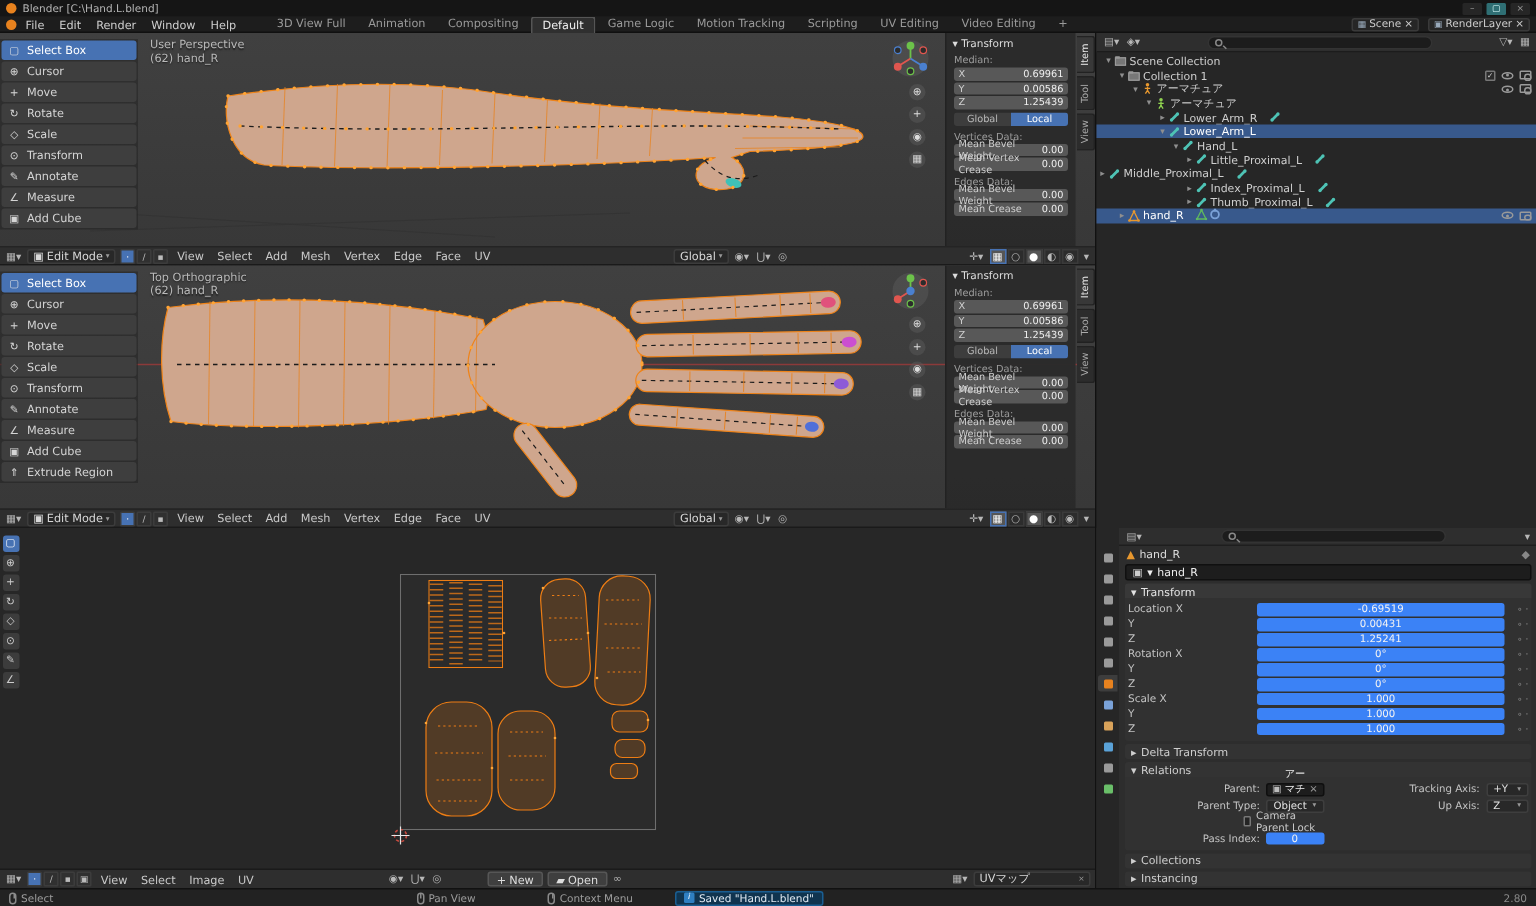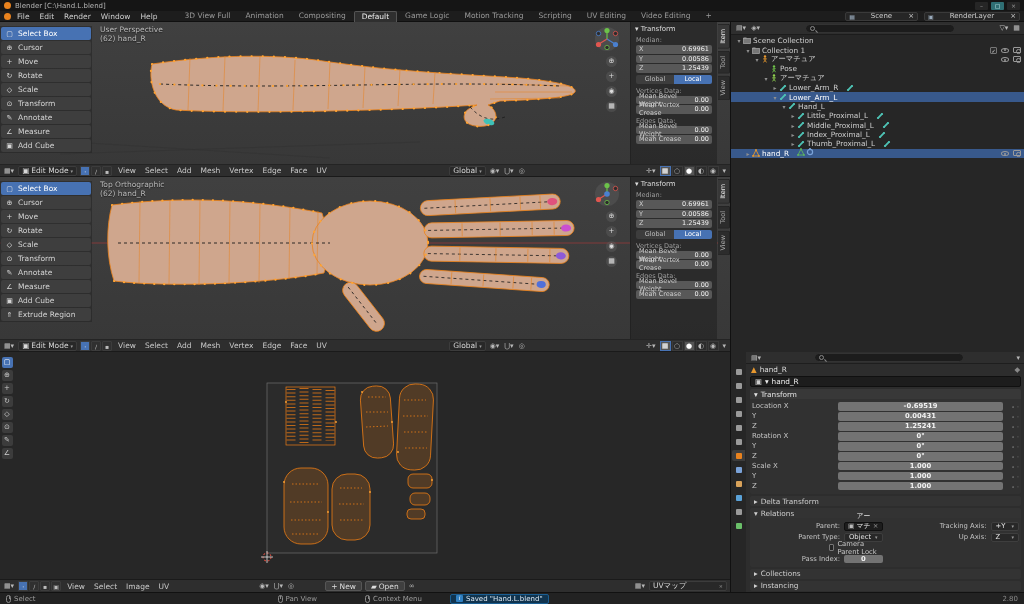--- a/index.html
+++ b/index.html
@@ -16,21 +16,21 @@
   .wctrls span.hl{background:#2f6f74;color:#dff;}
 
   
   .topbar{position:absolute;left:0;top:11px;width:1024px;height:11px;background:#1d1d1d;border-bottom:1px solid #101010;
           display:flex;align-items:center;padding:0 4px;gap:1px;font-size:7.5px;}
   .topbar .menu{padding:0 5px;color:#cfcfcf;}
   .wstabs{display:flex;gap:1px;margin-left:14px;}
   .wstabs .tab{padding:0 7px;color:#9a9a9a;line-height:10px;border-radius:2px 2px 0 0;}
   .wstabs .tab.active{background:#2f2f2f;border:1px solid #555;border-bottom:none;color:#eee;}
   .tb-right{margin-left:auto;display:flex;gap:6px;align-items:center;}
-  .tbwidget{display:flex;align-items:center;gap:16px;background:#262626;border:1px solid #3a3a3a;border-radius:2px;padding:0 3px;height:9px;font-size:7px;color:#ccc;}
+  .tbwidget{display:flex;align-items:center;gap:2px;background:#262626;border:1px solid #3a3a3a;border-radius:2px;padding:0 3px;height:9px;font-size:7px;color:#ccc;}
   .tbwidget .wic{color:#9ab;font-size:6px;}
 
   
   .main{position:absolute;left:0;top:22px;width:1024px;height:570px;}
   .left{position:absolute;left:0;top:0;width:730px;height:570px;}
   .right{position:absolute;left:730px;top:0;width:294px;height:570px;border-left:1px solid #111;}
 
   
   .vp{position:absolute;left:0;width:730px;background:linear-gradient(#404040,#383838);overflow:hidden;}
   #vp1{top:0;height:142px;}
@@ -115,21 +115,21 @@
   .ptab span{width:6px;height:6px;border-radius:1px;display:block;}
   .ptab.active{background:#3d3d3d;}
   .pcontent{position:absolute;left:15px;top:0;width:279px;height:240px;overflow:hidden;}
   .p-head{height:12px;background:#2e2e2e;border-bottom:1px solid #1e1e1e;display:flex;align-items:center;gap:3px;padding:0 4px;}
   .p-crumb{height:11px;display:flex;align-items:center;gap:3px;padding:0 5px;font-size:7.3px;color:#ddd;}
   .p-namebox{height:11px;margin:1px 4px;background:#1d1d1d;border:1px solid #101010;border-radius:2px;display:flex;align-items:center;gap:3px;padding:0 4px;font-size:7.3px;color:#eee;}
   .ppanel-title{height:10px;margin:2px 4px 0;background:#383838;border-radius:2px 2px 0 0;display:flex;align-items:center;gap:3px;padding:0 4px;font-size:7.3px;color:#e4e4e4;}
   .pbody{margin:0 4px;background:#313131;border-radius:0 0 2px 2px;padding:2px 2px 3px;}
   .prow{display:flex;align-items:center;height:9.4px;margin:0.6px 0;}
   .prow .plabel{width:86px;text-align:left;padding-right:5px;color:#c3c3c3;font-size:7px;}
-  .pfield{flex:1;background:#737373;border-radius:2px;height:8.6px;display:flex;align-items:center;justify-content:center;font-size:6.8px;color:#f2f2f2;font-weight:bold;}
+  .pfield{flex:1;background:#3b82f6;border-radius:2px;height:8.6px;display:flex;align-items:center;justify-content:center;font-size:6.8px;color:#f2f2f2;}
   .pdd{flex:1;background:#282828;border:1px solid #3e3e3e;border-radius:2px;height:9px;display:flex;align-items:center;padding:0 4px;font-size:6.8px;color:#e4e4e4;}
   .pdd .caret{margin-left:auto;font-size:5px;color:#999;}
   .prow .picons{width:16px;display:flex;gap:2px;justify-content:flex-end;color:#8f8f8f;font-size:6px;}
   .pcollapsed{height:10px;margin:2px 4px 0;background:#333;border-radius:2px;display:flex;align-items:center;gap:3px;padding:0 4px;font-size:7.3px;color:#cfcfcf;}
   .relgrid{display:flex;gap:6px;margin:0 4px;background:#313131;border-radius:0 0 2px 2px;padding:3px 2px;}
   .relcol{flex:1;display:flex;flex-direction:column;gap:1.5px;}
   .relrow{display:flex;align-items:center;height:9.4px;}
   .relrow .plabel{width:48px;text-align:right;padding-right:4px;color:#c3c3c3;font-size:6.8px;margin-left:44px;}
   .darkfield{flex:1;background:#1d1d1d;border:1px solid #0f0f0f;border-radius:2px;height:9px;display:flex;align-items:center;gap:2px;padding:0 3px;font-size:6.8px;color:#eee;}
   .cb{width:7px;height:7px;border:1px solid #777;border-radius:1px;background:#242424;margin-right:3px;}
@@ -709,30 +709,20 @@
                   <path d="M4 2.8 L4 5.2 M2.2 3.9 L5.8 3.9 M4 5.2 L2.6 7.4 M4 5.2 L5.4 7.4" stroke="#e8982e" stroke-width="0.9" fill="none"></path>
                 </svg>
               </span>
               <span class="olabel">アーマチュア</span>
               <span class="oright">
                 <span class="i-eye"></span>
                 <span class="i-cam"></span>
               </span>
             </div>
             <div class="orow" style="padding-left: 31px;">
-              <span class="exp"></span>
-              <span style="display: inline-flex;">
-                <svg width="8" height="8" viewBox="0 0 8 8">
-                  <circle cx="4" cy="1.5" r="1.2" fill="#6fc24a"></circle>
-                  <path d="M4 2.8 L4 5 M2.4 4.2 L5.6 3.6 M4 5 L2.6 7.4 M4 5 L5.6 7.2" stroke="#6fc24a" stroke-width="0.9" fill="none"></path>
-                </svg>
-              </span>
-              <span class="olabel">Pose</span>
-            </div>
-            <div class="orow" style="padding-left: 31px;">
               <span class="exp">▾</span>
               <span style="display: inline-flex;">
                 <svg width="8" height="8" viewBox="0 0 8 8">
                   <circle cx="4" cy="1.5" r="1.2" fill="#8fd14f"></circle>
                   <path d="M4 2.8 L4 5.2 M2.2 3.9 L5.8 3.9 M4 5.2 L2.6 7.4 M4 5.2 L5.4 7.4" stroke="#8fd14f" stroke-width="0.9" fill="none"></path>
                 </svg>
               </span>
               <span class="olabel">アーマチュア</span>
             </div>
             <div class="orow" style="padding-left: 40px;">
@@ -786,21 +776,21 @@
               </span>
               <span class="olabel">Little_Proximal_L</span>
               <span class="obadge">
                 <svg width="8" height="8" viewBox="0 0 8 8">
                   <path d="M2.2 5.8 L5.8 2.2" stroke="#4ec3b5" stroke-width="1.8" stroke-linecap="round"></path>
                   <circle cx="2" cy="6" r="1.1" fill="#4ec3b5"></circle>
                   <circle cx="6" cy="2" r="1.1" fill="#4ec3b5"></circle>
                 </svg>
               </span>
             </div>
-            <div class="orow" style="padding-left: 58px;">
+            <div class="orow" style="">
               <span class="exp">▸</span>
               <span style="display: inline-flex;">
                 <svg width="8" height="8" viewBox="0 0 8 8">
                   <path d="M2.2 5.8 L5.8 2.2" stroke="#4ec3b5" stroke-width="1.8" stroke-linecap="round"></path>
                   <circle cx="2" cy="6" r="1.1" fill="#4ec3b5"></circle>
                   <circle cx="6" cy="2" r="1.1" fill="#4ec3b5"></circle>
                 </svg>
               </span>
               <span class="olabel">Middle_Proximal_L</span>
               <span class="obadge">

